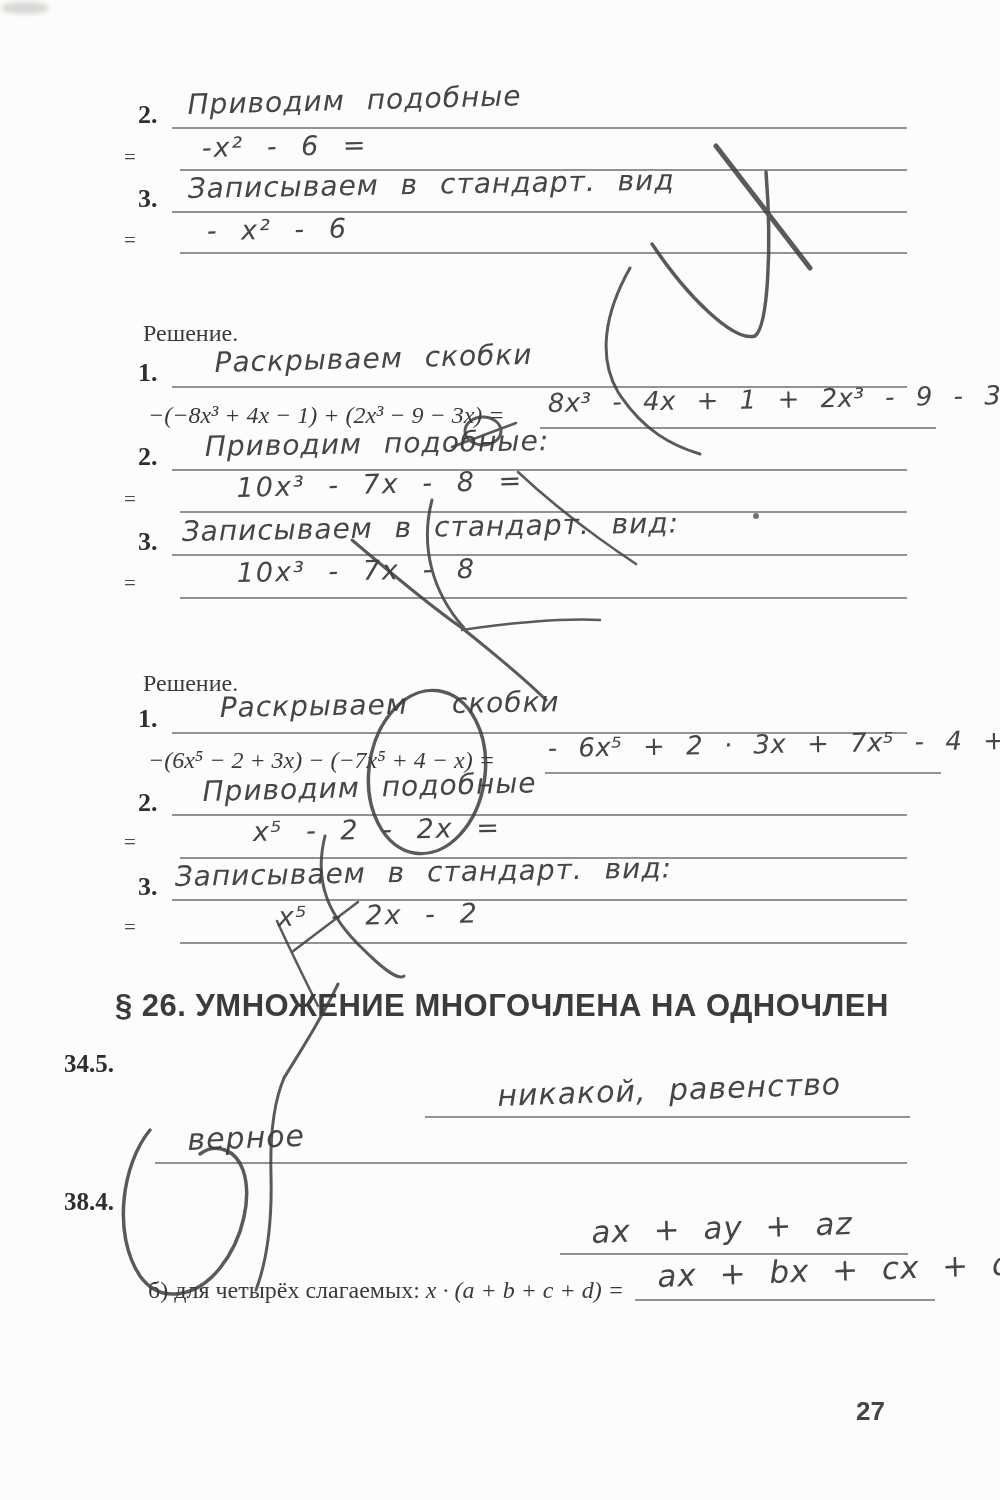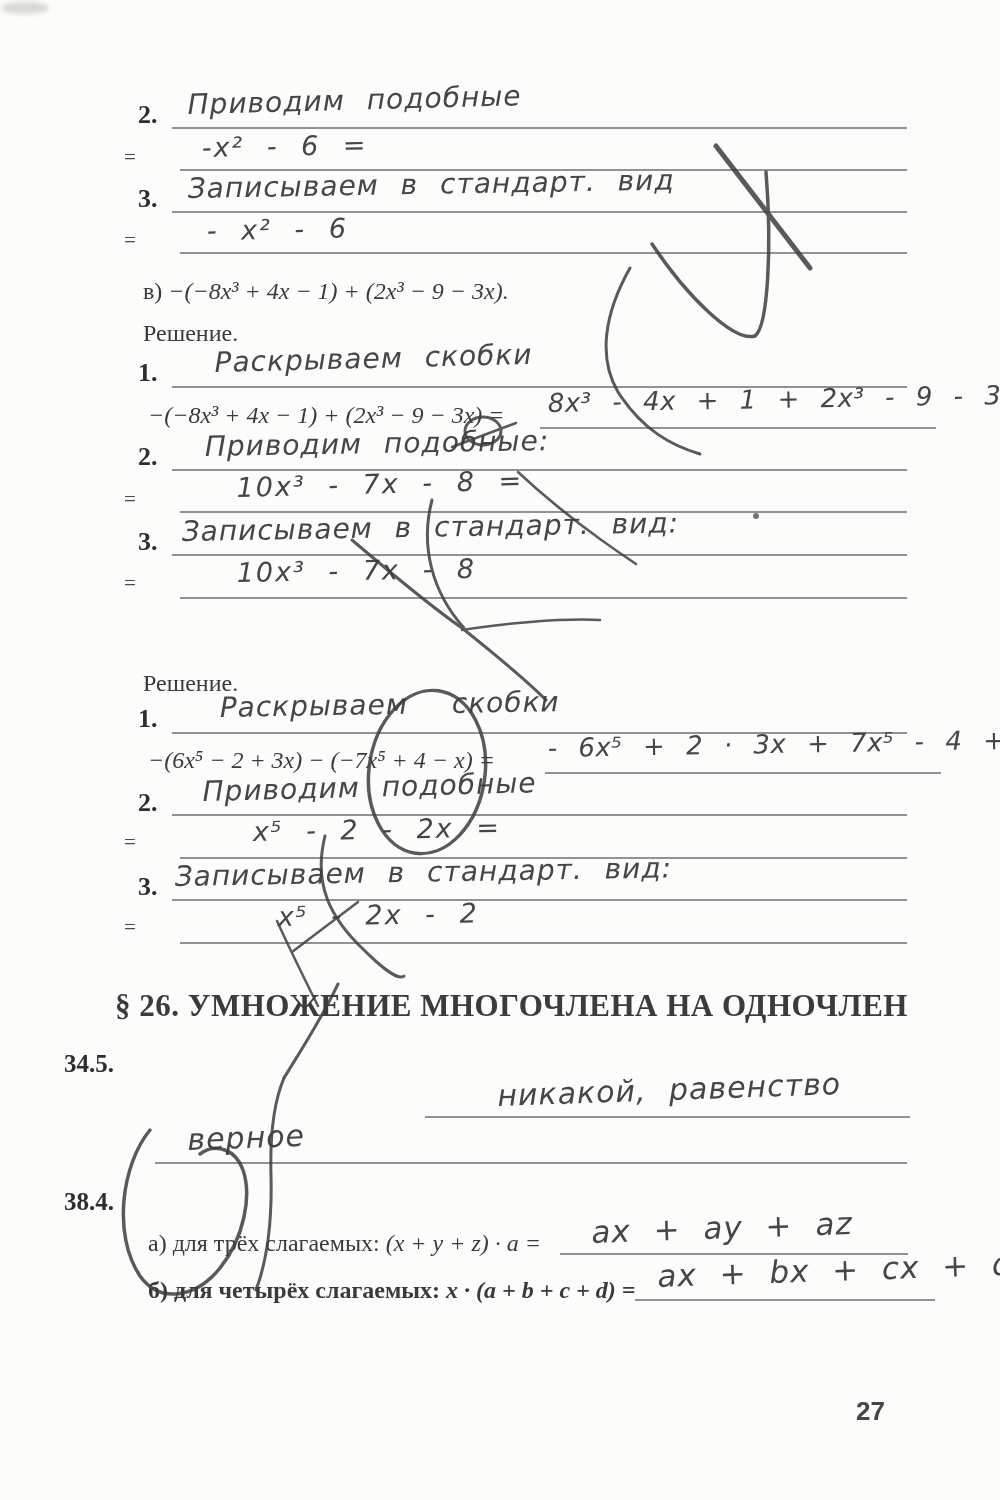--- a/index.html
+++ b/index.html
@@ -10,21 +10,21 @@
   .printed{font-family:"Liberation Serif", serif;color:#3a3a3a;font-size:24px;}
   .math{font-style:italic;}
   .stepnum{font-family:"Liberation Serif", serif;font-weight:bold;color:#2e2e2e;font-size:26px;}
   .exnum{font-family:"Liberation Serif", serif;font-weight:bold;color:#2e2e2e;font-size:25px;}
   .eqpre{font-family:"Liberation Serif", serif;color:#4a4a4a;font-size:21px;}
   .rule{position:absolute;height:2px;background:#6f6f6f;opacity:.75;}
   .hw{font-family:"DejaVu Sans", sans-serif;font-style:italic;color:#464646;
       font-size:28px;letter-spacing:1px;word-spacing:12px;transform-origin:left bottom;}
   .hw-eq{font-size:27px;letter-spacing:2px;}
   .hw-sm{font-size:26px;letter-spacing:0.5px;}
-  .heading{font-family:Liberation Serif, serif;font-weight:bold;color:#3b3b3b;
+  .heading{font-family:Liberation Sans, sans-serif;font-weight:bold;color:#3b3b3b;
            font-size:31px;letter-spacing:0.5px;}
   .pagenum{font-family:"Liberation Sans", sans-serif;font-weight:bold;color:#454545;font-size:26px;}
   svg.marks{position:absolute;left:0;top:0;z-index:6;pointer-events:none;}
   .smudge{position:absolute;background:#d9d9d7;filter:blur(2px);border-radius:40%;}
 </style>
 </head>
 <body>
 
 <div class="page">
 
@@ -39,21 +39,20 @@
   <div class="rule" style="left:180px;top:169px;width:727px;"></div>
 
   <span class="abs stepnum" style="left:138px;top:184px;">3.</span>
   <span class="abs hw" style="left:188px;top:172px;transform:rotate(-1deg);">Записываем в стандарт. вид</span>
   <div class="rule" style="left:172px;top:211px;width:735px;"></div>
 
   <span class="abs eqpre" style="left:124px;top:228px;">=</span>
   <span class="abs hw hw-eq" style="left:207px;top:215px;transform:rotate(-1deg);">- x² - 6</span>
   <div class="rule" style="left:180px;top:252px;width:727px;"></div>
 
-  <span class="abs printed" style="left:143px;top:278px;"><span>в)</span>&nbsp;<span class="math">−(−8x³ + 4x − 1) + (2x³ − 9 − 3x).</span></span>
   <span class="abs printed" style="left:143px;top:320px;">Решение.</span>
 
   <span class="abs stepnum" style="left:138px;top:358px;">1.</span>
   <span class="abs hw" style="left:215px;top:346px;transform:rotate(-1.5deg);">Раскрываем скобки</span>
   <div class="rule" style="left:172px;top:386px;width:735px;"></div>
 
   <span class="abs printed math" style="left:148px;top:402px;">−(−8x³ + 4x − 1) + (2x³ − 9 − 3x) =</span>
   <span class="abs hw hw-sm" style="left:548px;top:388px;transform:rotate(-1deg);">8x³ - 4x + 1 + 2x³ - 9 - 3x =</span>
   <div class="rule" style="left:540px;top:427px;width:396px;"></div>
 
@@ -102,25 +101,24 @@
   <span class="abs heading" style="left:115px;top:988px;">§ 26. УМНОЖЕНИЕ МНОГОЧЛЕНА НА ОДНОЧЛЕН</span>
 
   <span class="abs exnum" style="left:64px;top:1050px;">34.5.</span>
   <span class="abs hw" style="left:498px;top:1078px;font-size:30px;transform:rotate(-2deg);">никакой, равенство</span>
   <div class="rule" style="left:425px;top:1116px;width:485px;"></div>
   <span class="abs hw" style="left:188px;top:1122px;font-size:30px;transform:rotate(-2deg);">верное</span>
   <div class="rule" style="left:155px;top:1162px;width:752px;"></div>
 
   <span class="abs exnum" style="left:64px;top:1188px;">38.4.</span>
 
-  <span class="abs printed" style="left:148px;top:1230px;"><span>а) для трёх слагаемых: </span><span class="math">(x + y + z) · a =</span></span>
   <span class="abs hw" style="left:592px;top:1214px;font-size:31px;transform:rotate(-2deg);">ax + ay + az</span>
   <div class="rule" style="left:560px;top:1253px;width:348px;"></div>
 
-  <span class="abs printed" style="left:148px;top:1277px;font-weight:bold;"><span>б) для четырёх слагаемых: </span><span class="math">x · (a + b + c + d) =</span></span>
+  <span class="abs printed" style="left:148px;top:1277px;"><span>б) для четырёх слагаемых: </span><span class="math">x · (a + b + c + d) =</span></span>
   <span class="abs hw" style="left:658px;top:1258px;font-size:31px;transform:rotate(-2deg);">ax + bx + cx + dx</span>
   <div class="rule" style="left:635px;top:1299px;width:300px;"></div>
 
   <span class="abs pagenum" style="left:856px;top:1396px;">27</span>
 
   <svg class="marks" width="1000" height="1500" viewBox="0 0 1000 1500">
     <g fill="none" stroke="#3d3d3d" stroke-linecap="round" opacity="0.85">
       <path d="M716,146 L810,268" stroke-width="5"></path>
       <path d="M652,244 C688,298 734,342 755,336 C768,326 772,248 766,172" stroke-width="3.5"></path>
       <path d="M630,268 C604,314 598,358 618,392 C643,431 673,446 700,454" stroke-width="3"></path>

